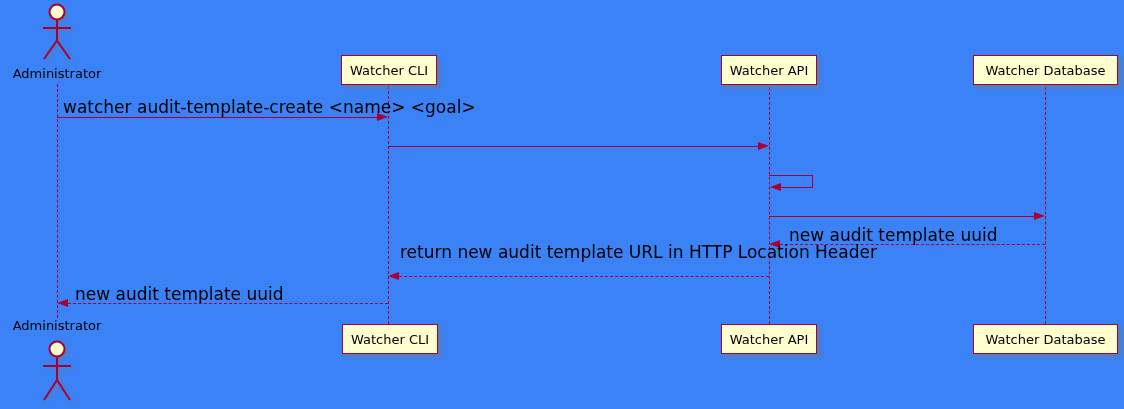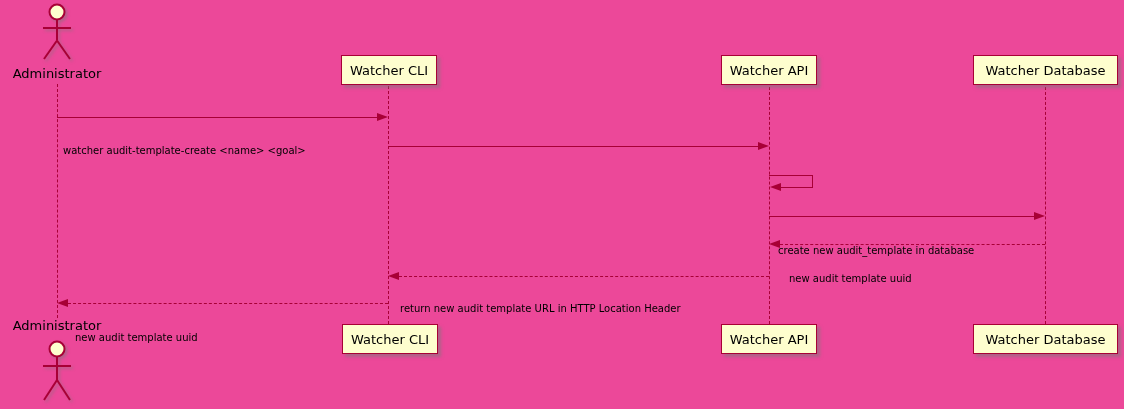--- a/index.html
+++ b/index.html
@@ -4,21 +4,21 @@
 <style>
   :root{
     --crimson:#A80036;
     --fill:#FEFECE;
     --text:#000000;
   }
   html,body{margin:0;padding:0;background:#ffffff;}
   .canvas{
     position:relative;
     width:1124px;height:409px;
-    background:#ec4899;
+    background:#3b82f6;
     font-family:"DejaVu Sans", sans-serif;
     font-size:13px;
     color:var(--text);
     overflow:hidden;
   }
   .lifeline{
     position:absolute;width:0;
     border-left:1px dashed var(--crimson);
   }
   .pbox{
@@ -26,22 +26,22 @@
     background:var(--fill);
     border:1.7px solid var(--crimson);
     box-shadow:3px 3px 3px rgba(120,120,120,0.55);
     display:flex;align-items:center;justify-content:center;
     font-size:13px;color:var(--text);
     box-sizing:border-box;
     white-space:nowrap;
   }
   .msg-label{
     position:absolute;
-    font-size:10px;color:var(--text);
-    white-space:nowrap;line-height:15px;margin-top:43px;
+    font-size:17px;color:var(--text);
+    white-space:nowrap;line-height:15px;
   }
   .mline{position:absolute;height:0;}
   .mline.solid{border-top:1.3px solid var(--crimson);}
   .mline.dashed{border-top:1.3px dashed var(--crimson);}
   .vseg{position:absolute;width:0;border-left:1.3px solid var(--crimson);}
   .head{position:absolute;width:0;height:0;
     border-top:4.5px solid transparent;
     border-bottom:4.5px solid transparent;}
   .head.r{border-left:11px solid var(--crimson);}
   .head.l{border-right:11px solid var(--crimson);}
@@ -85,29 +85,28 @@
   <div class="head r" style="left:377px;top:113px"></div>
 
   <div class="mline solid" style="left:388px;top:146px;width:374px"></div>
   <div class="head r" style="left:758px;top:142px"></div>
 
   <div class="mline solid" style="left:769px;top:175px;width:44px"></div>
   <div class="vseg" style="left:812px;top:175px;height:13px"></div>
   <div class="mline solid" style="left:780px;top:187px;width:33px"></div>
   <div class="head l" style="left:770px;top:183px"></div>
 
-  <div class="msg-label" style="left:778px;top:200px">create new audit_template in database</div>
   <div class="mline solid" style="left:769px;top:216px;width:269px"></div>
   <div class="head r" style="left:1034px;top:212px"></div>
 
   <div class="msg-label" style="left:789px;top:228px">new audit template uuid</div>
   <div class="mline dashed" style="left:780px;top:244px;width:265px"></div>
   <div class="head l" style="left:769px;top:240px"></div>
 
-  <div class="msg-label" style="left:400px;top:258px">return new audit template URL in HTTP Location Header</div>
+  <div class="msg-label" style="left:400px;top:245px">return new audit template URL in HTTP Location Header</div>
   <div class="mline dashed" style="left:399px;top:276px;width:370px"></div>
   <div class="head l" style="left:388px;top:272px"></div>
 
   <div class="msg-label" style="left:75px;top:287px">new audit template uuid</div>
   <div class="mline dashed" style="left:68px;top:303px;width:320px"></div>
   <div class="head l" style="left:57px;top:299px"></div>
 
   <div class="actor-label" style="left:0;top:318px">Administrator</div>
   <svg class="actor-svg" style="left:33px;top:336px" width="48" height="70" viewBox="0 0 48 70">
     <circle cx="24" cy="13" r="7.5" fill="#FEFECE" stroke="#A80036" stroke-width="2"></circle>

